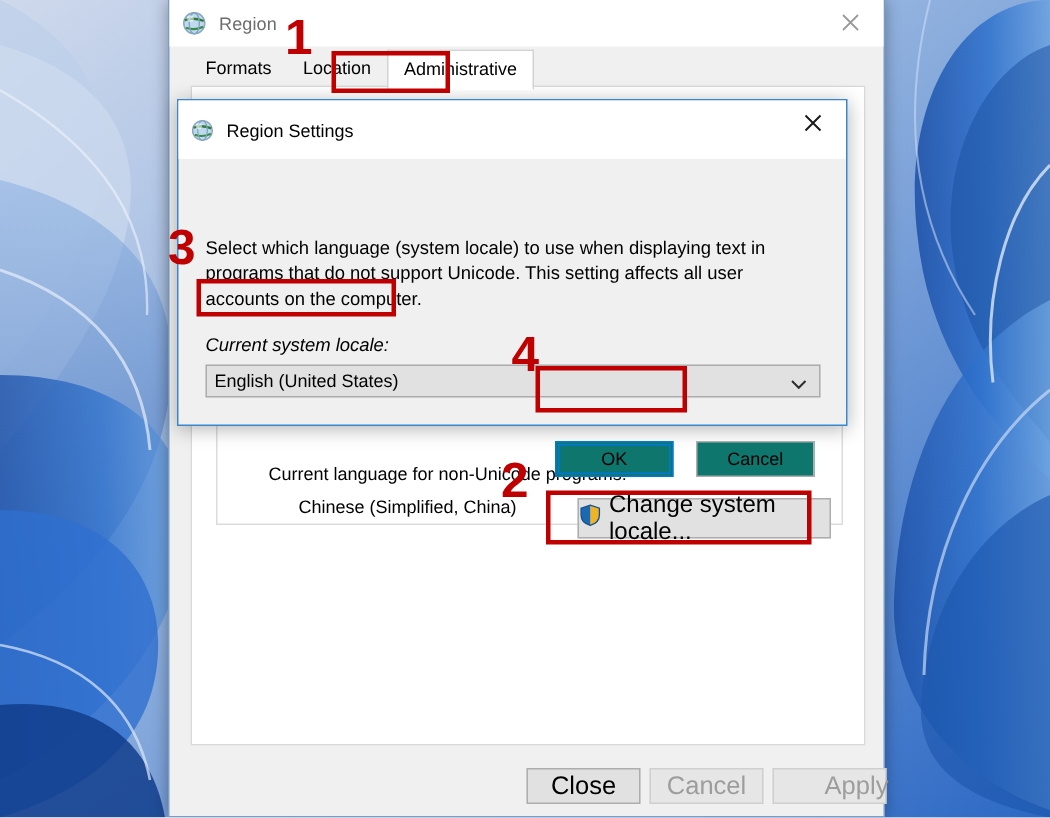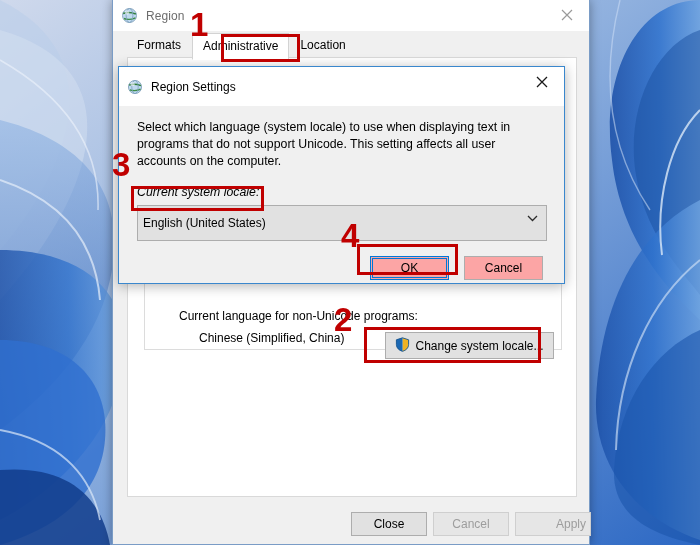--- a/index.html
+++ b/index.html
@@ -98,32 +98,32 @@
   }
   #gb-line1 { left: 34px; top: 230px; }
   #gb-line2 { left: 54px; top: 252px; }
 
   #change-locale-btn {
     position: absolute;
     left: 257px; top: 274px;
     width: 169px; height: 27px;
     background: #e1e1e1;
     border: 1px solid #adadad;
-    font-size: 12px;
+    font-size: 16px;
     display: flex; align-items: center; justify-content: center;
     gap: 5px;
     cursor: default;
   }
 
   
   .btm-btn {
     position: absolute;
     top: 512px;
     width: 76px; height: 24px;
-    font-size: 12px;
+    font-size: 17px;
     display: flex; align-items: center; justify-content: center;
     background: #e1e1e1;
     border: 1px solid #adadad;
     cursor: default;
   }
   .btm-btn.disabled { color: #9d9d9d; border-color: #cfcfcf; background: #e6e6e6; }
   #btn-close  { left: 238px; }
   #btn-cancel { left: 320px; }
   #btn-apply  { left: 402px; padding-left: 36px; }
 
@@ -136,48 +136,48 @@
     border: 1px solid #3a87cd;
     box-shadow: 0 2px 12px rgba(0,0,0,0.30);
   }
   #settings-titlebar {
     height: 39px; background: #ffffff;
     display: flex; align-items: center; position: relative;
   }
   #settings-title-icon { margin-left: 8px; margin-right: 8px; width: 16px; height: 16px; }
   #settings-title-text { font-size: 12px; color: #000; }
 
-  #settings-body { position: relative; height: 188px; }
+  #settings-body { position: relative; height: 188px; margin-top: 38px; }
   #dialog-desc {
     position: absolute;
     left: 18px; top: 13px; width: 406px;
     font-size: 12.3px; color: #000; line-height: 17px;
   }
   #locale-label {
     position: absolute; left: 18px; top: 79px;
     font-size: 12.3px; color: #000; font-style: italic;
   }
   #locale-combo {
     position: absolute;
     left: 18px; top: 99px;
-    width: 410px; height: 36px;
+    width: 410px; height: 22px;
     background: #e1e1e1;
     border: 1px solid #adadad;
     display: flex; align-items: center;
     font-size: 12px; color: #000;
     padding-left: 5px;
     cursor: default;
   }
   #locale-combo .chev {
     position: absolute; right: 8px; top: 6px;
   }
   .dlg-btn {
     position: absolute;
     top: 150px; width: 79px; height: 24px;
-    background: #fca5a5;
+    background: #0f766e;
     border: 1px solid #adadad;
     font-size: 12px;
     display: flex; align-items: center; justify-content: center;
     cursor: default;
   }
   #dlg-ok { left: 251px; border: 1px solid #0078d7; outline: 1px solid #0078d7; outline-offset: -3px; }
   #dlg-cancel { left: 345px; }
 
   
   .redbox {
@@ -272,22 +272,22 @@
       <span id="region-title-text">Region</span>
       <span class="win-close">
         <svg width="12" height="12" viewBox="0 0 12 12">
           <path d="M1,1 L11,11 M11,1 L1,11" stroke="#9a9a9a" stroke-width="1.2"></path>
         </svg>
       </span>
     </div>
 
     <div id="region-tabstrip">
       <div class="tab">Formats</div>
+      <div class="tab">Location</div>
       <div class="tab selected">Administrative</div>
-      <div class="tab">Location</div>
     </div>
 
     <div id="region-tabpage">
 
       <div id="locale-groupbox">
         <div class="gb-label" id="gb-line2">Chinese (Simplified, China)</div>
         <div class="gb-label" id="gb-line1">Current language for non-Unicode programs:</div>
       </div>
 
       <div id="change-locale-btn">

